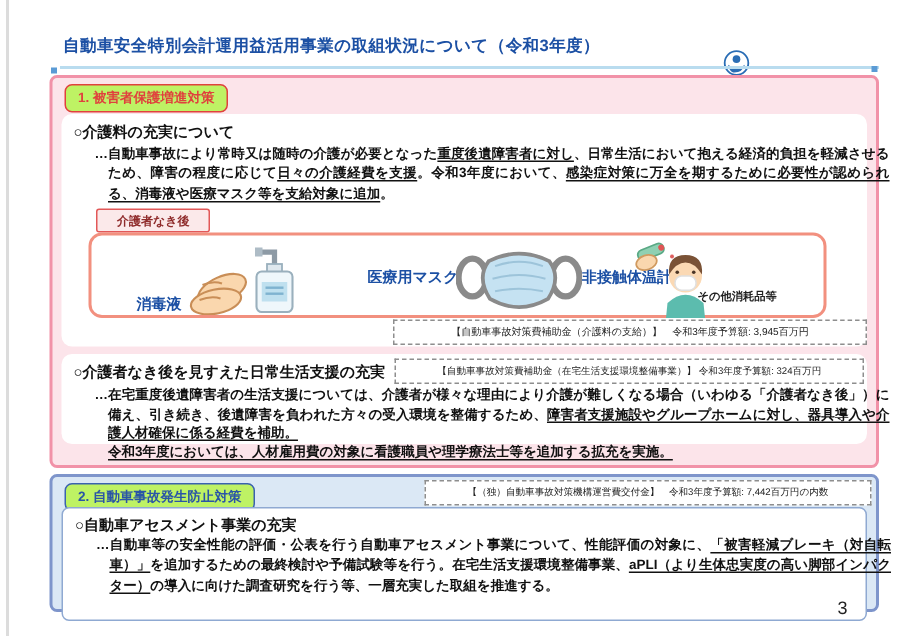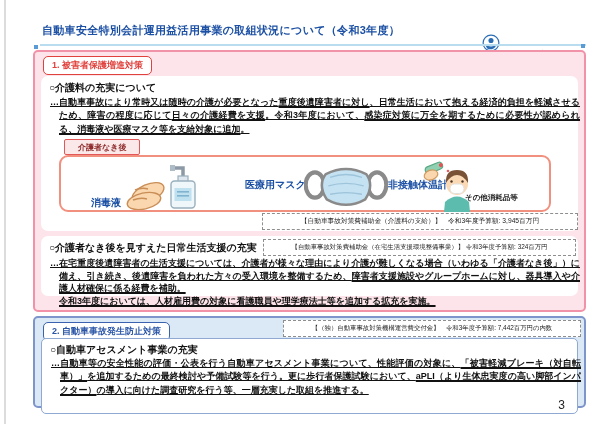--- a/index.html
+++ b/index.html
@@ -11,33 +11,33 @@
   .title{position:absolute;left:42px;top:23px;font-size:11px;font-weight:bold;color:#1c50a4;letter-spacing:.3px;}
   .logo{position:absolute;right:14px;top:21px;display:flex;align-items:center;gap:4px;}
   .logo .name{font-size:15px;font-weight:bold;color:#2b2b2b;letter-spacing:1.5px;margin-top:28px;}
   .title-rule{position:absolute;left:40px;top:44px;width:546px;height:2px;background:#b9dcef;}
   .handle{position:absolute;width:4px;height:4px;background:#5b9bd5;}
 
   
   .panel{position:absolute;left:33px;width:553px;border-radius:5px;box-sizing:border-box;}
   .panel.pink{top:50px;height:262px;background:#fce4ea;border:2px solid #f192a8;}
   .panel.blue{top:316px;height:92px;background:#dbe8f5;border:2px solid #7e95cb;}
-  .badge{position:absolute;left:8px;top:4px;background:#ffffff;font-weight:bold;font-size:9px;
+  .badge{position:absolute;left:8px;top:4px;background:#bef264;font-weight:bold;font-size:9px;
          padding:2px 8px 2px;border-radius:5px;white-space:nowrap;}
   .badge.red{border:1.5px solid #e0413d;color:#e0413d;}
   .badge.blue{border:1.5px solid #3a62ae;color:#2a55a6;}
 
   .whitebox{position:absolute;left:6px;width:537px;background:#fff;border-radius:7px;box-sizing:border-box;}
   .wb1{top:24px;height:155px;}
   .wb2{top:184px;height:60px;}
   .wb3{top:20px;height:76px;border:1.5px solid #8fa9d2;border-radius:5px;}
 
   .h-line{position:absolute;left:8px;font-size:10px;font-weight:bold;color:#111;white-space:nowrap;}
-  .para{position:absolute;left:9px;width:521px;font-size:9px;font-weight:bold;line-height:13.4px;
-        text-align:justify;padding-left:9px;text-indent:-9px;color:#111;text-decoration:underline;}
+  .para{position:absolute;left:22px;width:521px;font-size:9px;font-weight:bold;line-height:13.4px;
+        text-align:justify;padding-left:9px;text-indent:-9px;color:#111;}
   .ul{text-decoration:underline;text-underline-offset:2px;}
 
   .dashedbox{position:absolute;background:#fff;border:1.5px dashed #8e8e8e;font-size:6.7px;
              color:#222;white-space:nowrap;text-align:center;padding:3px 5px;box-sizing:border-box;}
 
   .added-badge{position:absolute;left:23px;top:63px;background:#fbe9ea;border:1.5px solid #e25858;
                color:#8f2b2b;font-size:8px;font-weight:bold;padding:1.5px 13px;border-radius:2px;}
   .iconbox{position:absolute;left:18px;top:79px;width:492px;height:57px;background:#fff;
            border:2px solid #f2907f;border-radius:9px;box-sizing:border-box;}
   .item-label{position:absolute;font-size:10px;font-weight:bold;color:#1c50a4;white-space:nowrap;}
@@ -141,17 +141,17 @@
       <div class="para" style="top:59px;text-indent:0;"><span class="ul">令和3年度においては、人材雇用費の対象に看護職員や理学療法士等を追加する拡充を実施。</span></div>
     </div>
   </div>
 
   <div class="panel blue">
     <div class="badge blue">2. 自動車事故発生防止対策</div>
     <div class="dashedbox" style="left:248px;top:2px;width:298px;font-size:6.4px;">【（独）自動車事故対策機構運営費交付金】　令和3年度予算額: 7,442百万円の内数</div>
 
     <div class="whitebox wb3">
       <div class="h-line" style="top:4px;">○自動車アセスメント事業の充実</div>
-      <div class="para" style="top:18px;"><span>…自動車等の安全性能の評価・公表を行う自動車アセスメント事業について、性能評価の対象に、</span><span class="ul">「被害軽減ブレーキ（対自転車）」</span><span>を追加するための最終検討や予備試験等を行う。更に歩行者保護試験において、</span><span class="ul">aPLI（より生体忠実度の高い脚部インパクター）</span><span>の導入に向けた調査研究を行う等、一層充実した取組を推進する。</span></div>
+      <div class="para" style="top:18px;"><span>…自動車等の安全性能の評価・公表を行う自動車アセスメント事業について、性能評価の対象に、</span><span class="ul">「被害軽減ブレーキ（対自転車）」</span><span>を追加するための最終検討や予備試験等を行う。在宅生活支援環境整備事業、</span><span class="ul">aPLI（より生体忠実度の高い脚部インパクター）</span><span>の導入に向けた調査研究を行う等、一層充実した取組を推進する。</span></div>
       <div class="pagenum">3</div>
     </div>
   </div>
 </div>
 
 </body></html>

